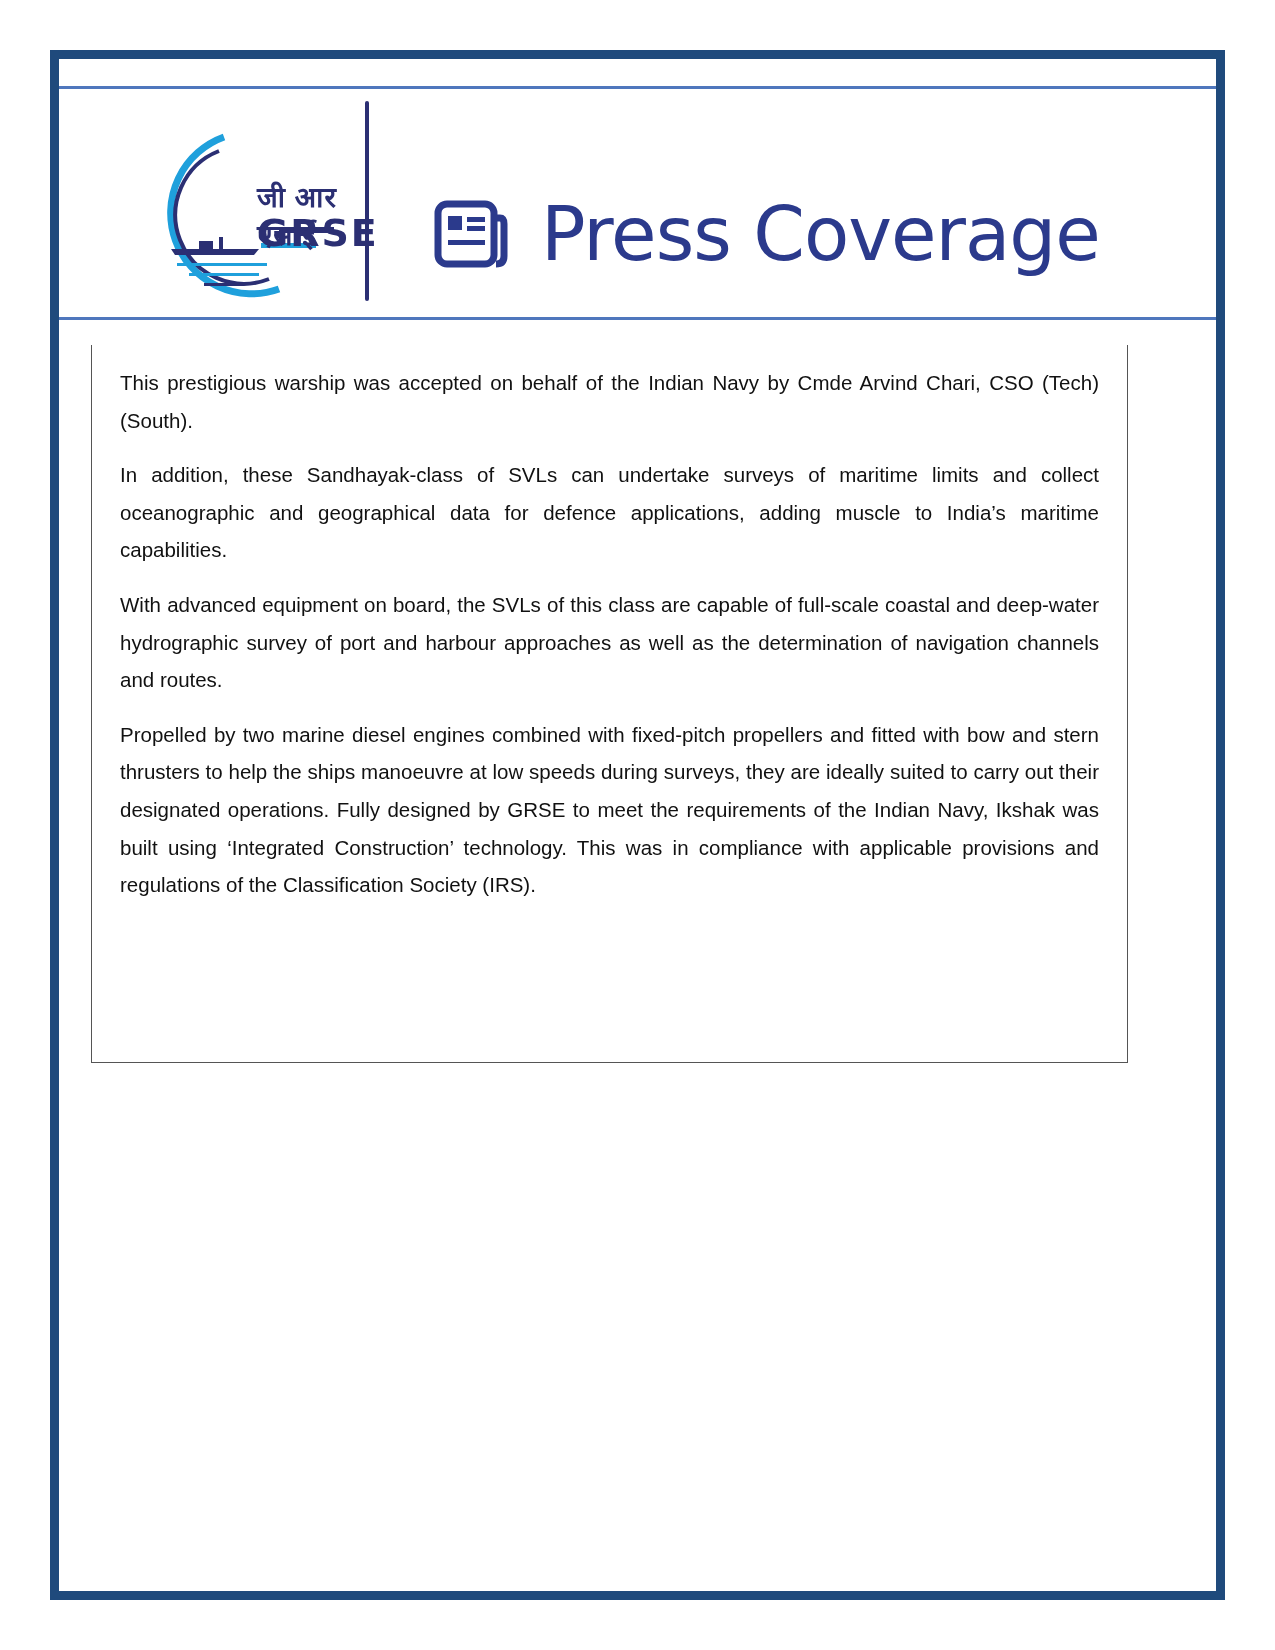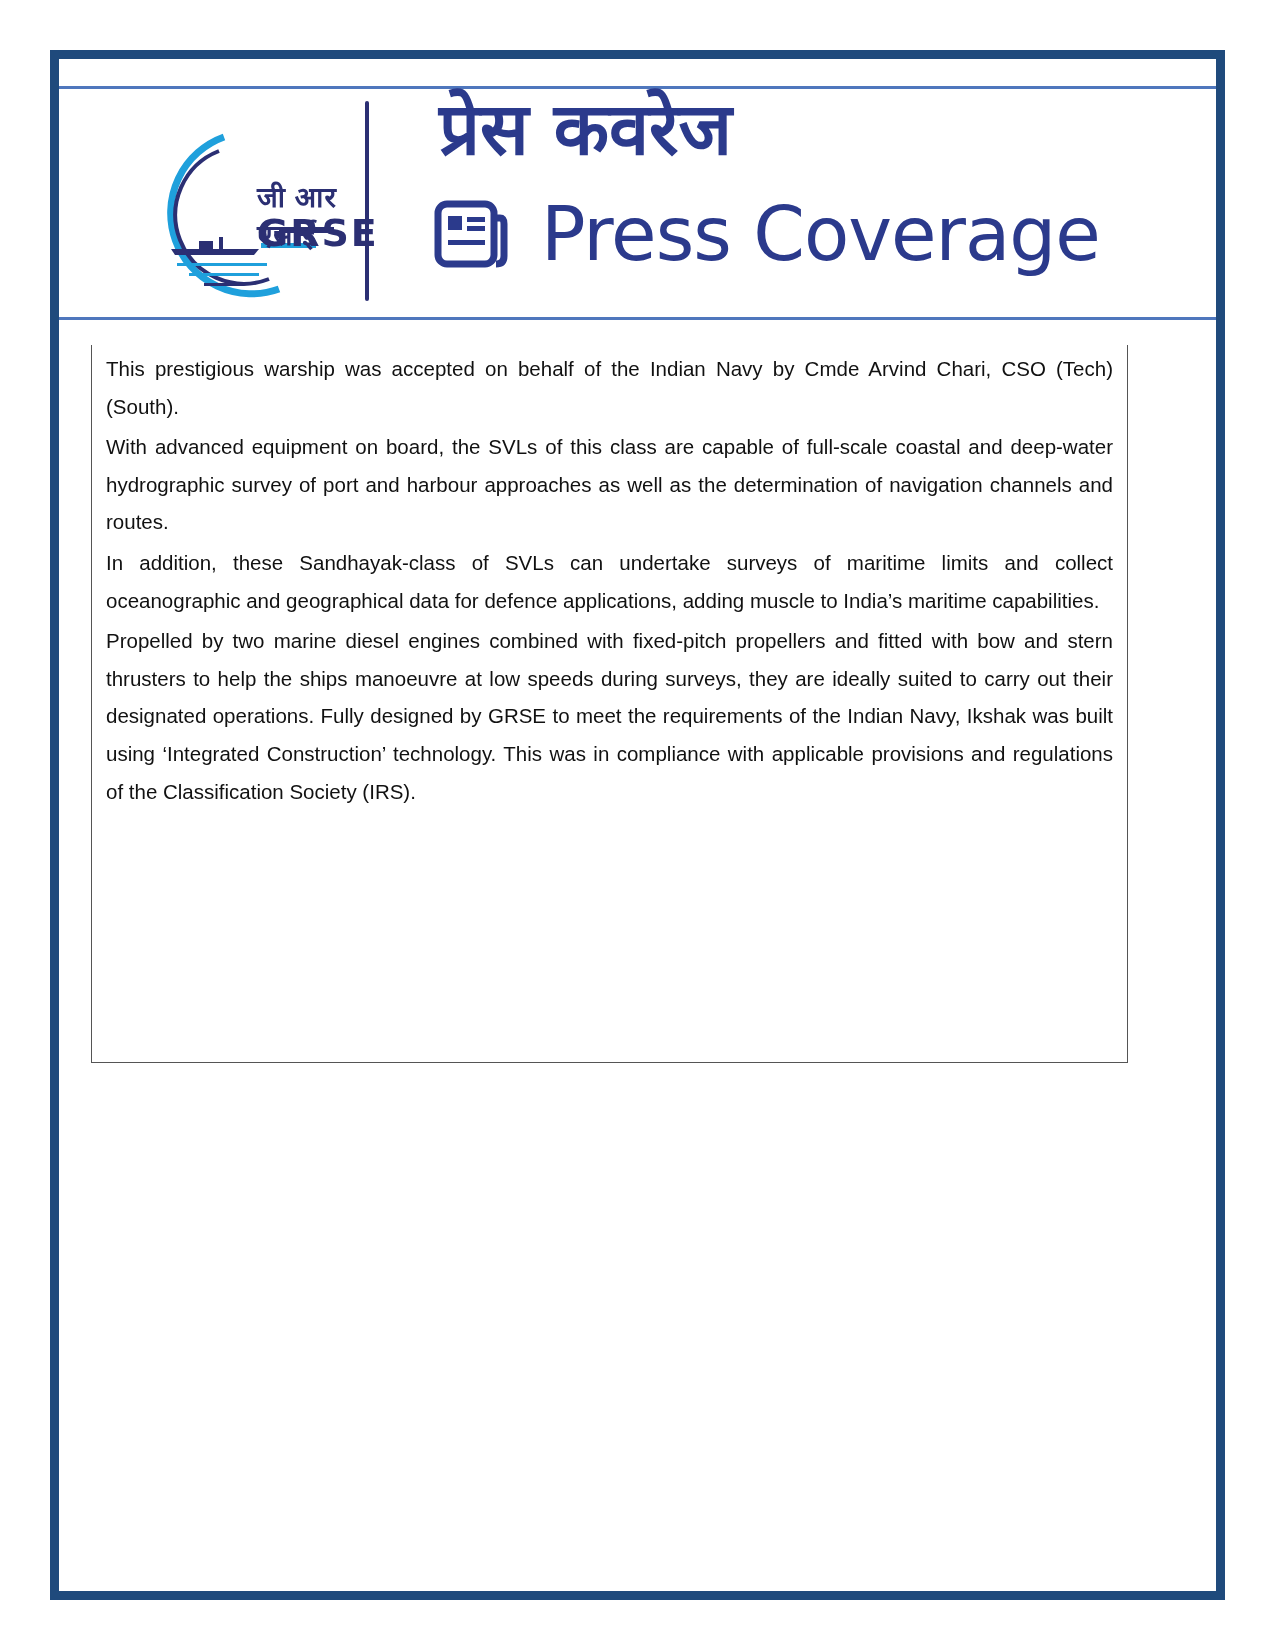--- a/index.html
+++ b/index.html
@@ -35,21 +35,21 @@
     font-family: "DejaVu Sans", sans-serif; font-size: 74px; color: #2b3a8c;
     font-weight: normal; letter-spacing: -1px; line-height: 1;
   }
 
   .article {
     position: absolute; left: 32px; top: 286px; width: 1037px; height: 718px;
     box-sizing: border-box; border-left: 1px solid #555; border-right: 1px solid #555;
     border-bottom: 1px solid #555; padding: 2px 11px 0 11px;
   }
   .article p {
-    margin: 3px; font-family: "Liberation Sans", sans-serif; font-size: 20.5px;
+    margin: 17px; font-family: "Liberation Sans", sans-serif; font-size: 20.5px;
     line-height: 37.6px; color: #111; text-align: justify;
   }
 </style>
 </head>
 <body>
 
 <div class="frame">
   <div class="hline top"></div>
 
   <div class="header">
@@ -65,36 +65,35 @@
         <rect x="48" y="134" width="90" height="3" fill="#1fa0dc"></rect>
         <rect x="60" y="144" width="70" height="3" fill="#1fa0dc"></rect>
         <rect x="75" y="154" width="40" height="3" fill="#2b2f73"></rect>
       </svg>
       <div class="logo-hindi">जी आर एस ई</div>
       <div class="logo-grse">GRSE</div>
     </div>
 
     <div class="divider-v"></div>
 
-    <div class="title-hindi">प्रेस कवरेज</div>
 
     <div class="title-en-wrap">
       <svg class="news-icon" viewBox="0 0 74 68">
         <rect x="4" y="4" width="56" height="60" rx="9" fill="none" stroke="#2b3a8c" stroke-width="7"></rect>
         <path d="M60 18 L66 18 Q70 18 70 24 L70 56 Q70 64 62 64" fill="none" stroke="#2b3a8c" stroke-width="7"></path>
         <rect x="14" y="16" width="14" height="14" fill="#2b3a8c"></rect>
         <rect x="33" y="17" width="18" height="5" fill="#2b3a8c"></rect>
         <rect x="33" y="26" width="18" height="5" fill="#2b3a8c"></rect>
         <rect x="14" y="40" width="37" height="5" fill="#2b3a8c"></rect>
       </svg>
       <span class="title-en">Press Coverage</span>
     </div>
   </div>
 
   <div class="hline bottom"></div>
 
   <div class="article">
     <p>This prestigious warship was accepted on behalf of the Indian Navy by Cmde Arvind Chari, CSO (Tech) (South).</p>
+    <p>In addition, these Sandhayak-class of SVLs can undertake surveys of maritime limits and collect oceanographic and geographical data for defence applications, adding muscle to India’s maritime capabilities.</p>
     <p>With advanced equipment on board, the SVLs of this class are capable of full-scale coastal and deep-water hydrographic survey of port and harbour approaches as well as the determination of navigation channels and routes.</p>
-    <p>In addition, these Sandhayak-class of SVLs can undertake surveys of maritime limits and collect oceanographic and geographical data for defence applications, adding muscle to India’s maritime capabilities.</p>
     <p>Propelled by two marine diesel engines combined with fixed-pitch propellers and fitted with bow and stern thrusters to help the ships manoeuvre at low speeds during surveys, they are ideally suited to carry out their designated operations. Fully designed by GRSE to meet the requirements of the Indian Navy, Ikshak was built using ‘Integrated Construction’ technology. This was in compliance with applicable provisions and regulations of the Classification Society (IRS).</p>
   </div>
 </div>
 
 </body></html>

